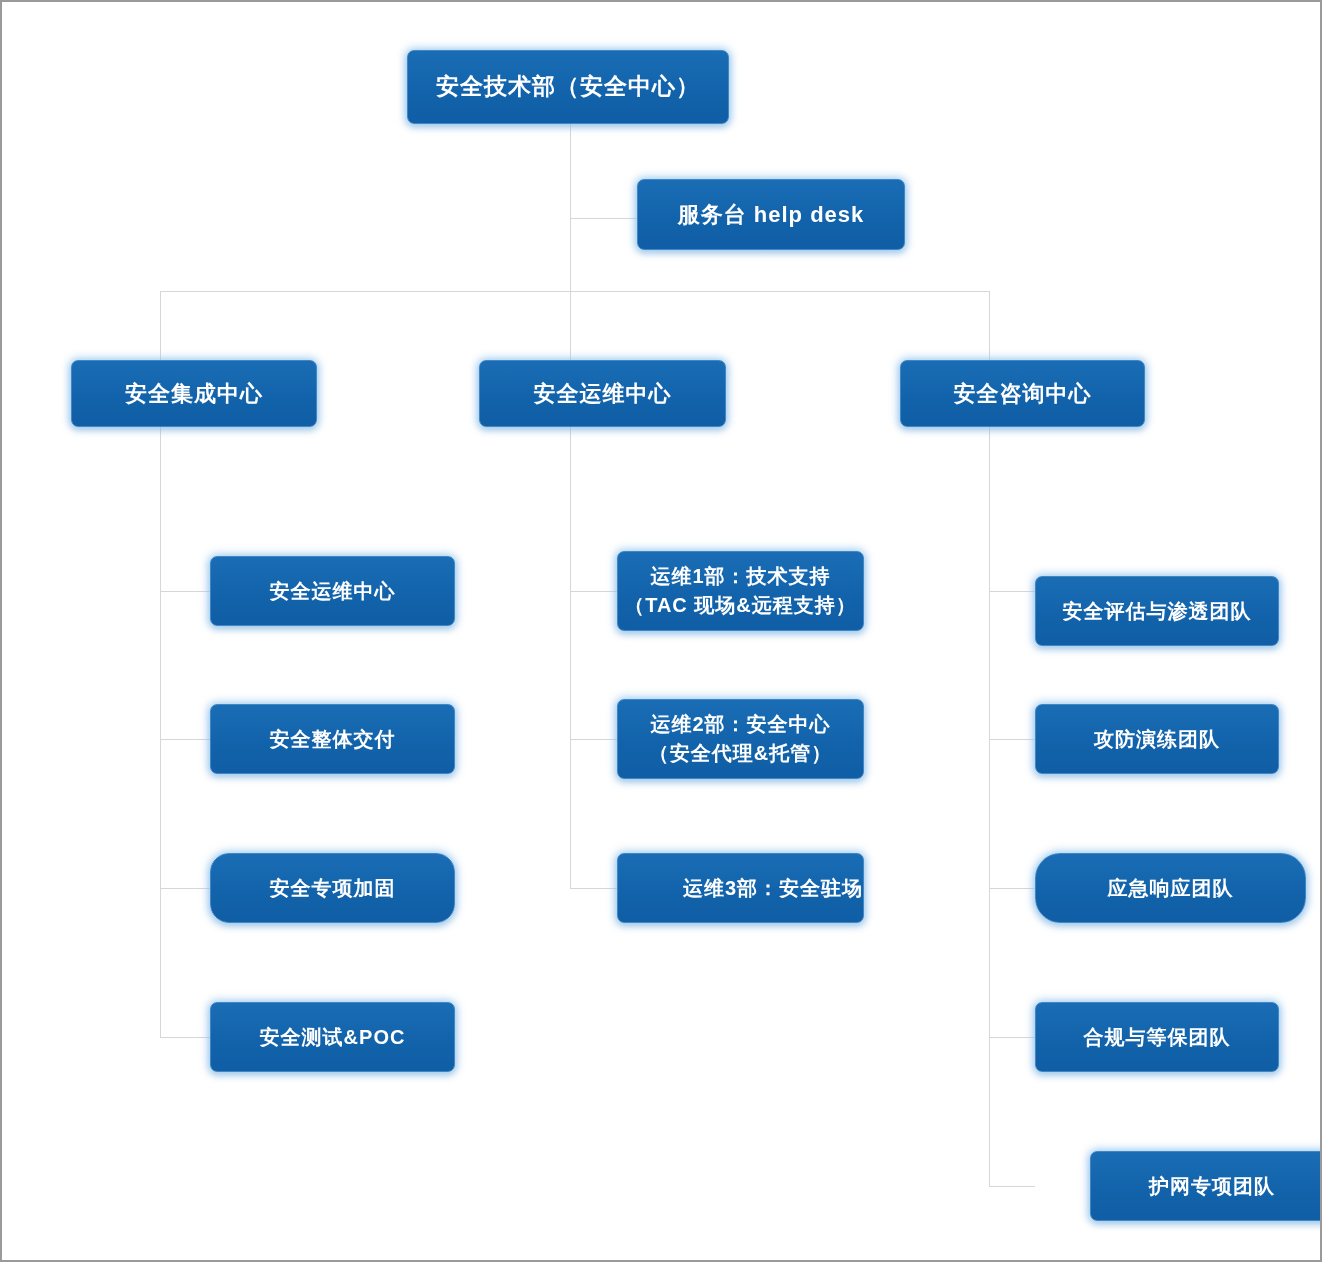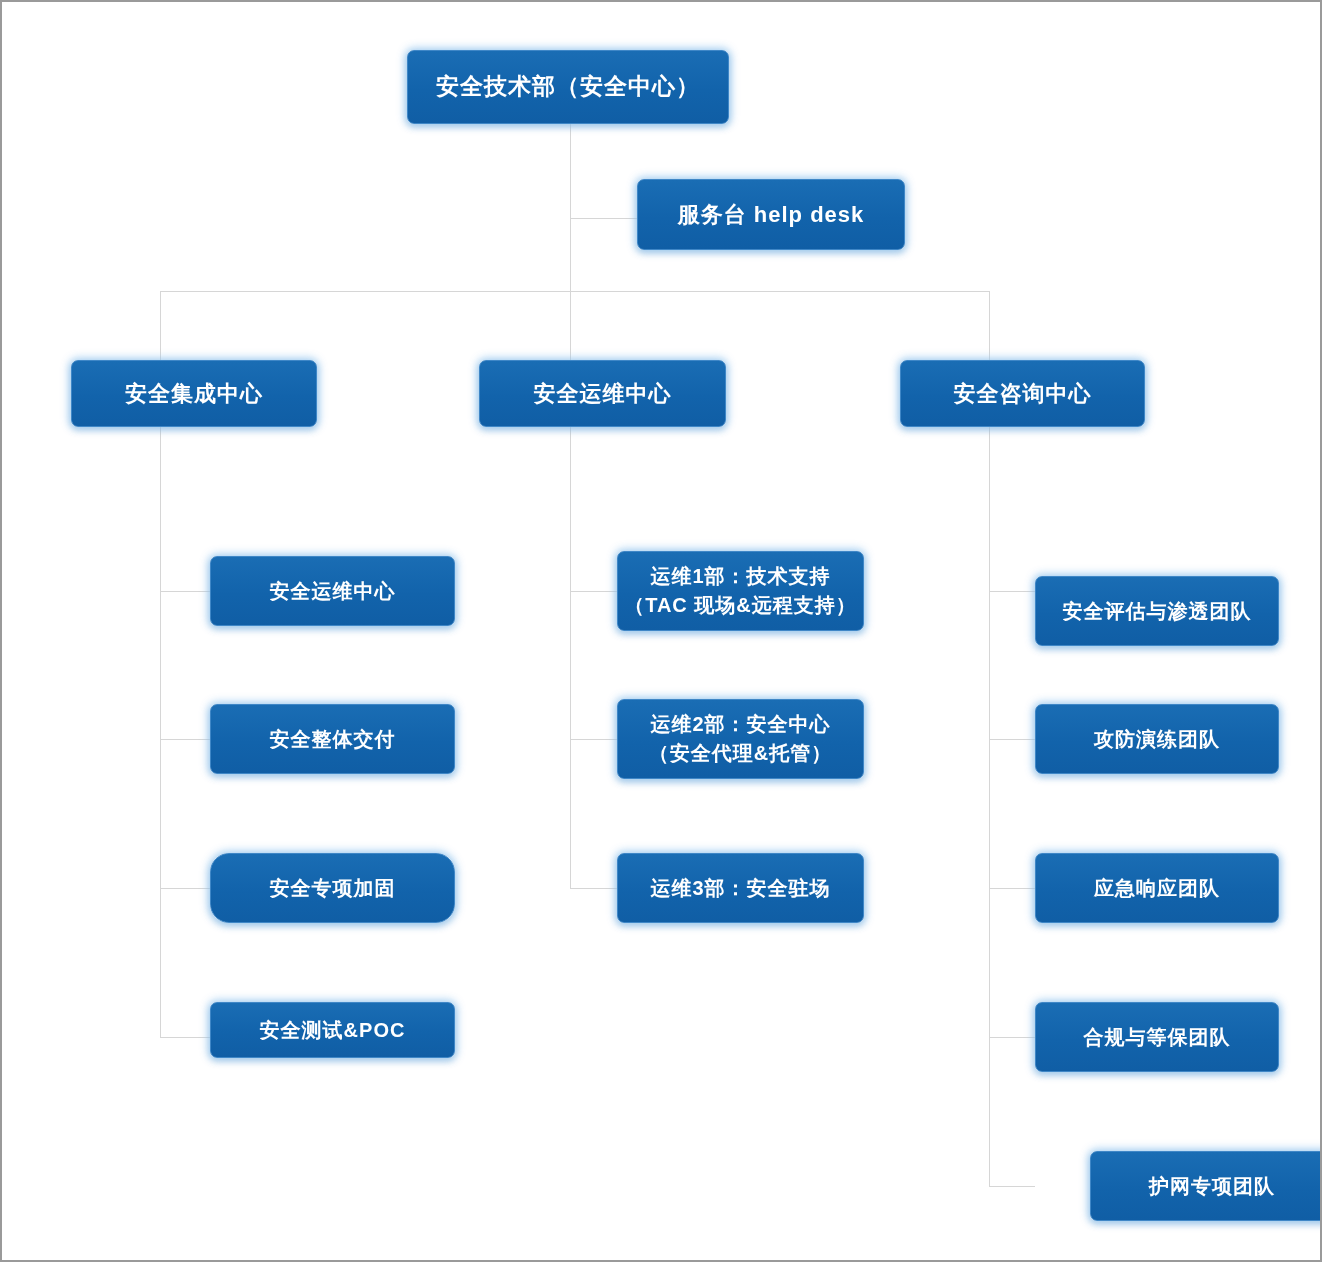--- a/index.html
+++ b/index.html
@@ -106,43 +106,43 @@
 
     <div class="node child-node" style="left:208px; top:554px; width:245px; height:70px;">
       <div class="line1">安全运维中心</div>
     </div>
     <div class="node child-node" style="left:208px; top:702px; width:245px; height:70px;">
       <div class="line1">安全整体交付</div>
     </div>
     <div class="node child-node" style="left:208px; top:851px; width:245px; height:70px;border-radius:19px;">
       <div class="line1">安全专项加固</div>
     </div>
-    <div class="node child-node" style="left:208px; top:1000px; width:245px; height:56px;">
+    <div class="node child-node" style="left:208px; top:1000px; width:245px; height:70px;">
       <div class="line1">安全测试&amp;POC</div>
     </div>
 
     <div class="node child-node" style="left:615px; top:549px; width:247px; height:80px;">
       <div class="line1">运维1部：技术支持</div>
       <div class="line2">（TAC 现场&amp;远程支持）</div>
     </div>
     <div class="node child-node" style="left:615px; top:697px; width:247px; height:80px;">
       <div class="line1">运维2部：安全中心</div>
       <div class="line2">（安全代理&amp;托管）</div>
     </div>
-    <div class="node child-node" style="left:615px; top:851px; width:247px; height:70px;">
+    <div class="node child-node" style="left:615px; top:851px; width:247px; height:70px;align-items:flex-end;">
       <div class="line1">运维3部：安全驻场</div>
     </div>
 
     <div class="node child-node" style="left:1033px; top:554px; width:244px; height:70px;margin-top:20px;">
       <div class="line1">安全评估与渗透团队</div>
     </div>
     <div class="node child-node" style="left:1033px; top:702px; width:244px; height:70px;">
       <div class="line1">攻防演练团队</div>
     </div>
-    <div class="node child-node" style="left:1033px; top:851px; width:244px; height:70px;">
+    <div class="node child-node" style="left:1033px; top:851px; width:271px; height:70px;border-radius:25px;">
       <div class="line1">应急响应团队</div>
     </div>
     <div class="node child-node" style="left:1033px; top:1000px; width:244px; height:70px;">
       <div class="line1">合规与等保团队</div>
     </div>
     <div class="node child-node" style="left:1088px; top:1149px; width:244px; height:70px;">
       <div class="line1">护网专项团队</div>
     </div>
 
   </div>

